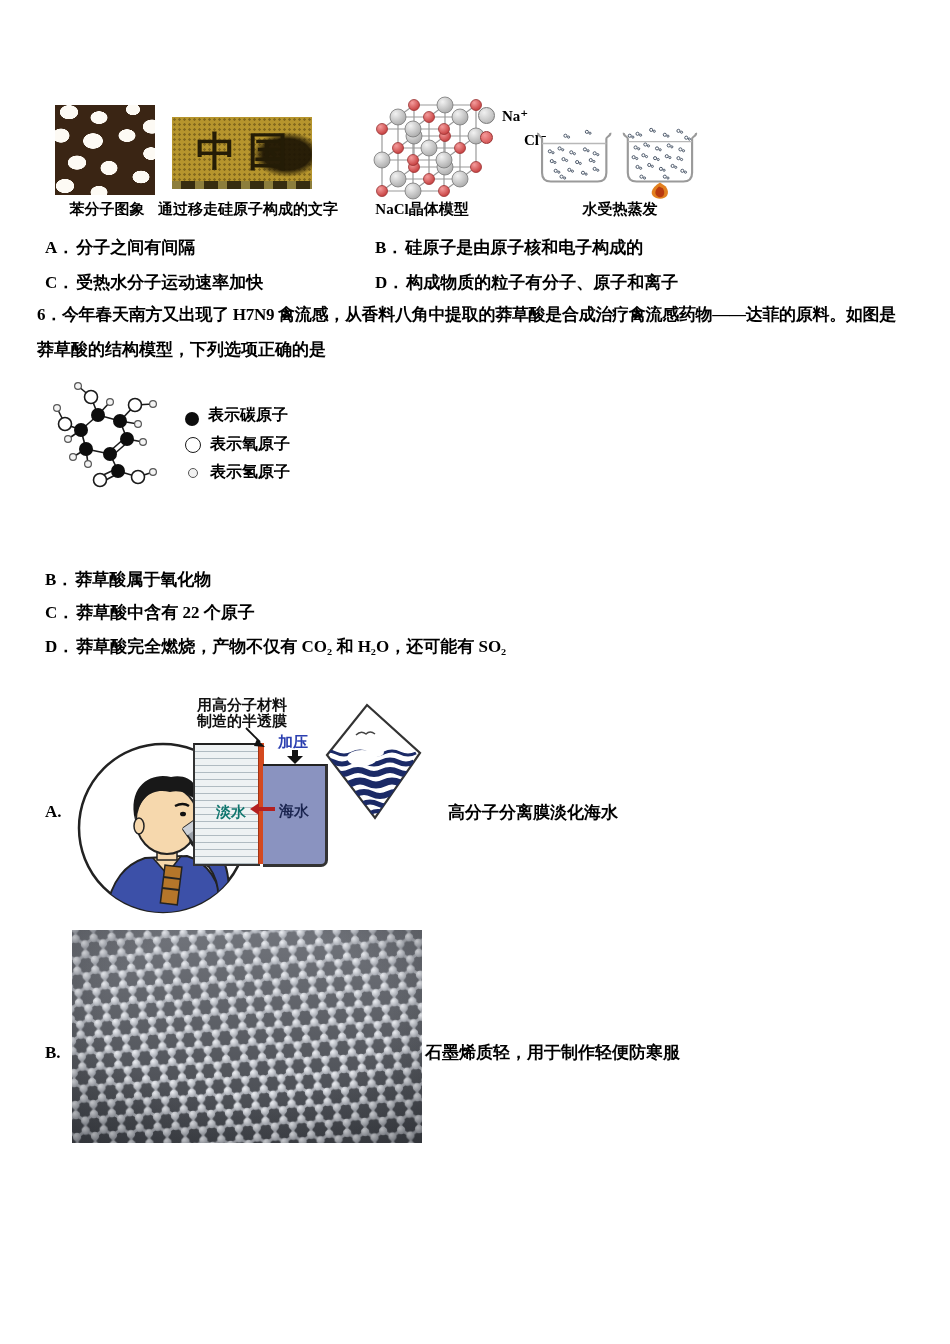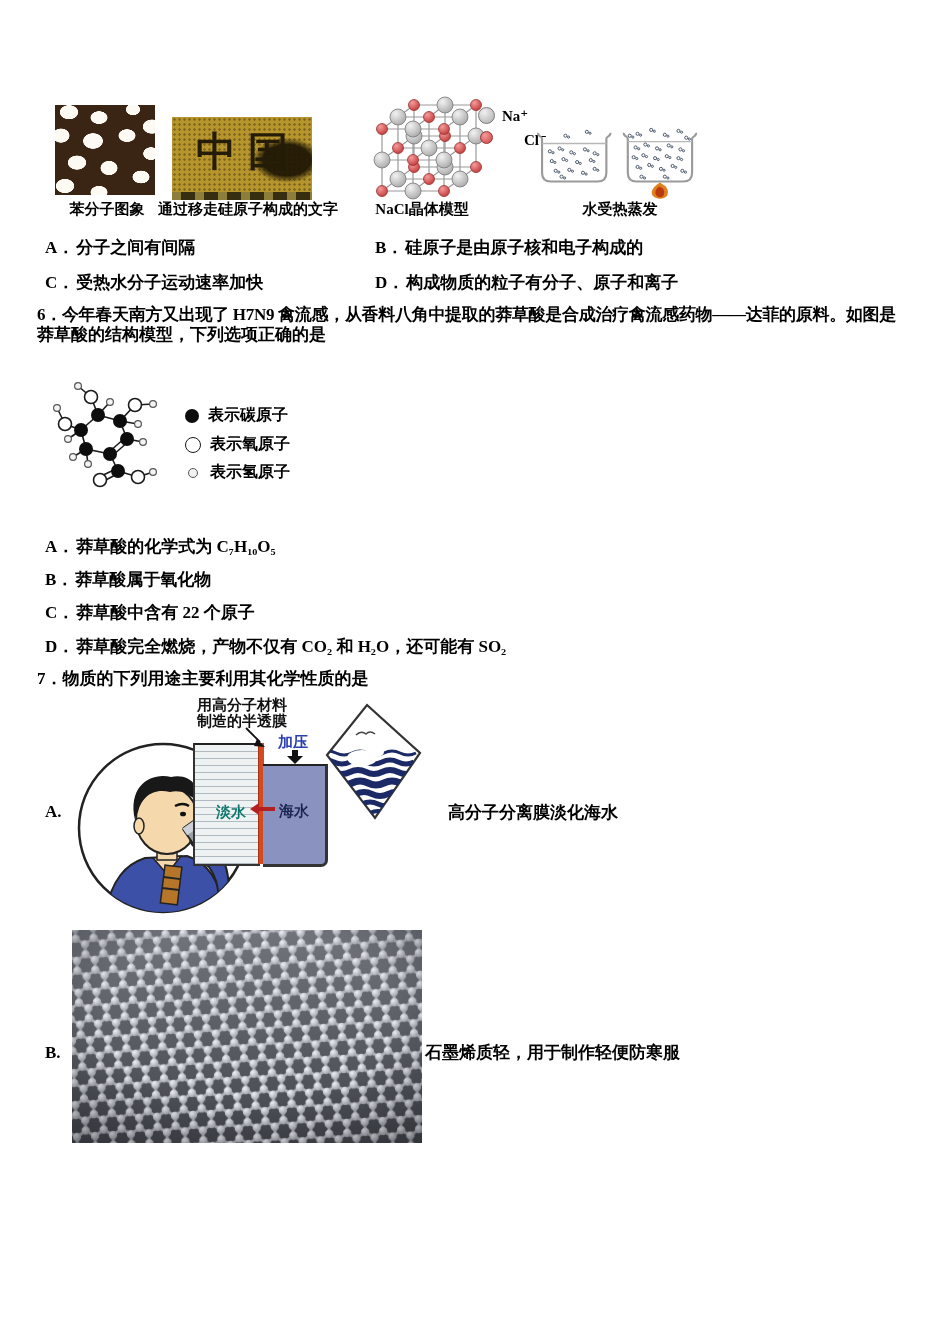--- a/index.html
+++ b/index.html
@@ -21,21 +21,21 @@
       radial-gradient(14px 11px at 38% 40%, #fdfaf4 68%, transparent 73%),
       radial-gradient(12px 9px  at 72% 34%, #fdfaf4 68%, transparent 73%),
       radial-gradient(11px 9px  at 96% 54%, #fdfaf4 68%, transparent 73%),
       radial-gradient(13px 10px at 22% 64%, #fdfaf4 68%, transparent 73%),
       radial-gradient(12px 10px at 54% 70%, #fdfaf4 68%, transparent 73%),
       radial-gradient(12px 9px  at 86% 80%, #fdfaf4 68%, transparent 73%),
       radial-gradient(13px 10px at 10% 90%, #fdfaf4 68%, transparent 73%),
       radial-gradient(12px 9px  at 44% 97%, #fdfaf4 68%, transparent 73%),
       #3a2514;}
   
-  #fig-silicon{left:172px;top:117px;width:140px;height:83px;
+  #fig-silicon{left:172px;top:117px;width:140px;height:72px;
     background-image:
       radial-gradient(46px 30px at 82% 52%, rgba(28,20,4,0.92) 52%, rgba(28,20,4,0) 75%),
       radial-gradient(rgba(70,52,10,0.45) 1px, transparent 1.5px);
     background-size:auto,5px 5px;background-color:#b6952d;}
   #fig-silicon .etch{position:absolute;left:0;top:0;width:100%;height:69px;
     font-size:40px;font-weight:900;letter-spacing:12px;text-indent:12px;
     line-height:69px;text-align:center;color:#241c06;
     font-family:"Liberation Serif","DejaVu Serif",serif;}
   #fig-silicon .scale{position:absolute;left:0;bottom:0;width:100%;height:8px;
     background:repeating-linear-gradient(90deg,#8d7e3c 0 9px,#372d10 9px 23px);}
@@ -230,21 +230,21 @@
     <span class="key">B．</span><span>硅原子是由原子核和电子构成的</span>
   </div>
   <div class="opt" style="left:45px;top:271px;">
     <span class="key">C．</span><span>受热水分子运动速率加快</span>
   </div>
   <div class="opt" style="left:375px;top:271px;">
     <span class="key">D．</span><span>构成物质的粒子有分子、原子和离子</span>
   </div>
 
   <div class="t" style="left:37px;top:305px;letter-spacing:-0.3px;">6．今年春天南方又出现了 H7N9 禽流感，从香料八角中提取的莽草酸是合成治疗禽流感药物——达菲的原料。如图是</div>
-  <div class="t" style="left:37px;top:325px;">莽草酸的结构模型，下列选项正确的是</div>
+  <div class="t" style="left:37px;top:340px;">莽草酸的结构模型，下列选项正确的是</div>
 
   <svg style="left:48px;top:382px;" width="120" height="122" viewBox="0 0 120 122">
     <g stroke="#1a1a1a" stroke-width="1.6">
       <line x1="50" y1="33" x2="72" y2="39"></line>
         <line x1="72" y1="39" x2="79" y2="57"></line>
       <line x1="50" y1="33" x2="33" y2="48"></line>
         <line x1="33" y1="48" x2="38" y2="67"></line>
       <line x1="38" y1="67" x2="62" y2="72"></line>
         <line x1="62" y1="72" x2="70" y2="89"></line>
       <line x1="78" y1="55" x2="61" y2="70"></line>
@@ -286,47 +286,43 @@
         <circle cx="105" cy="22" r="3.4"></circle>
           <circle cx="90" cy="42" r="3.4"></circle>
           <circle cx="20" cy="57" r="3.4"></circle>
         <circle cx="95" cy="60" r="3.4"></circle>
           <circle cx="25" cy="75" r="3.4"></circle>
           <circle cx="40" cy="82" r="3.4"></circle>
         <circle cx="105" cy="90" r="3.4"></circle>
       </g>
     </g>
   </svg>
-  <div class="ml-row" style="left:185px;top:405px;">
+  <div class="ml-row" style="left:185px;top:405px;align-items:flex-end;">
     <span class="sym sym-c"></span>
     <span>表示碳原子</span>
   </div>
   <div class="ml-row" style="left:185px;top:434px;">
     <span class="sym sym-o"></span>
     <span>表示氧原子</span>
   </div>
   <div class="ml-row" style="left:185px;top:462px;">
     <span class="sym sym-h"></span>
     <span>表示氢原子</span>
   </div>
 
-  <div class="opt" style="left:45px;top:535px;">
-    <span class="key">A．</span><span>莽草酸的化学式为 C₇H₁₀O₅</span>
-  </div>
   <div class="opt" style="left:45px;top:568px;">
     <span class="key">B．</span><span>莽草酸属于氧化物</span>
   </div>
   <div class="opt" style="left:45px;top:601px;">
     <span class="key">C．</span><span>莽草酸中含有 22 个原子</span>
   </div>
   <div class="opt" style="left:45px;top:635px;">
     <span class="key">D．</span><span>莽草酸完全燃烧，产物不仅有 CO₂ 和 H₂O，还可能有 SO₂</span>
   </div>
 
-  <div class="t" style="left:37px;top:669px;">7．物质的下列用途主要利用其化学性质的是</div>
 
   <div class="opt" id="optA-label">A.</div>
 
   <svg style="left:75px;top:740px;" width="176" height="176" viewBox="0 0 176 176">
     <defs>
         <clipPath id="mc">
           <circle cx="88" cy="88" r="84"></circle>
         </clipPath>
       </defs>
     <circle cx="88" cy="88" r="84" fill="#ffffff" stroke="#222" stroke-width="2.5"></circle>

